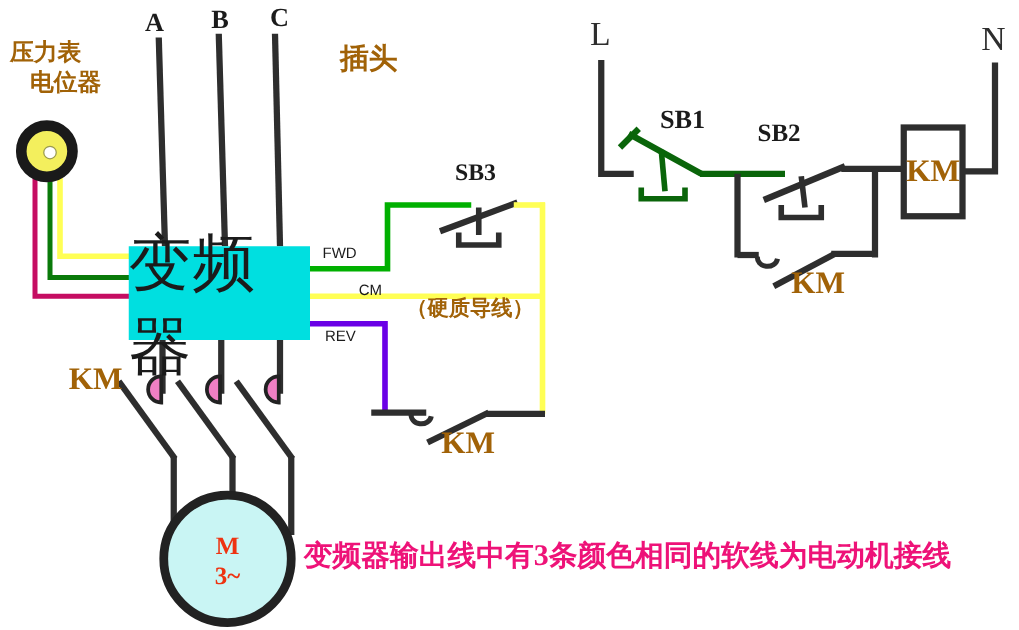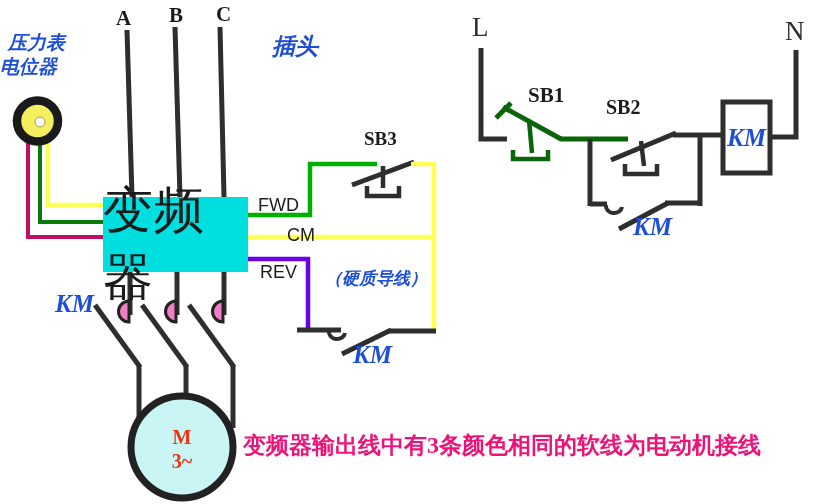--- a/index.html
+++ b/index.html
@@ -2,29 +2,29 @@
 <html><head>
 <meta charset="utf-8">
 <style>
   html,body{margin:0;padding:0;background:#fff;}
   #stage{position:relative;width:815px;height:504px;background:#ffffff;overflow:hidden;
          font-family:"Liberation Serif","DejaVu Serif",serif;}
   #stage svg{position:absolute;left:0;top:0;}
   .lbl{position:absolute;white-space:nowrap;line-height:1;}
   .serif{font-family:"Liberation Serif","DejaVu Serif",serif;}
   .sans{font-family:"Liberation Sans","DejaVu Sans",sans-serif;}
-  .red{color:#1d4ed8;font-weight:bold;font-style:italic;}
+  .red{color:#a16207;font-weight:bold;}
   .cn-red{font-size:19px;}
   .plug{font-size:23px;margin-left:40px;}
   .phase{font-size:21px;font-weight:bold;color:#1b1b1b;}
   .ln{font-size:27px;color:#2e2e2e;}
   .sb{font-size:19px;font-weight:bold;color:#1b1b1b;}
   .km{font-size:25px;}
-  .term{font-size:18px;color:#1b1b1b;}
-  .note{font-size:17px;margin-top:32px;}
+  .term{font-size:12px;color:#1b1b1b;}
+  .note{font-size:17px;}
   .inv{position:absolute;left:103px;top:197px;width:145px;height:94px;
        display:flex;align-items:center;justify-content:center;
        font-size:50px;color:#1b1b1b;letter-spacing:1px;}
   .coil-km{position:absolute;left:723px;top:102px;width:47px;height:71px;
        display:flex;align-items:center;justify-content:center;font-size:25px;}
   .motor-txt{position:absolute;left:132px;width:100px;text-align:center;
        color:#ee3311;font-weight:bold;font-size:20px;}
   .caption{font-size:23px;font-weight:bold;color:#ee1278;}
   .caption b{font-size:24px;}
   .watermark{font-size:21px;color:#cdcdcd;font-weight:bold;
@@ -121,21 +121,21 @@
         <path d="M 619,229 L 668,203"></path>
         <path d="M 665,203 H 700"></path>
         <path d="M 700,135 V 206"></path>
       </g>
       <rect x="723" y="102" width="47" height="71" fill="#ffffff" stroke="#2e2e2e" stroke-width="5"></rect>
       <path d="M 770,137 H 796 V 50" stroke="#2e2e2e" stroke-width="5"></path>
     </g>
   </svg>
 
   <span class="lbl red cn-red" style="left:8px;top:33px">压力表</span>
-  <span class="lbl red cn-red" style="left:0;top:57px">电位器</span>
+  <span class="lbl red cn-red" style="left:24px;top:57px">电位器</span>
 
   <span class="lbl phase serif" style="left:116px;top:8px">A</span>
   <span class="lbl phase serif" style="left:169px;top:5px">B</span>
   <span class="lbl phase serif" style="left:216px;top:4px">C</span>
 
   <span class="lbl red plug" style="left:232px;top:35px">插头</span>
 
   <div class="inv serif">变频器</div>
 
   <span class="lbl term sans" style="left:258px;top:196px">FWD</span>

